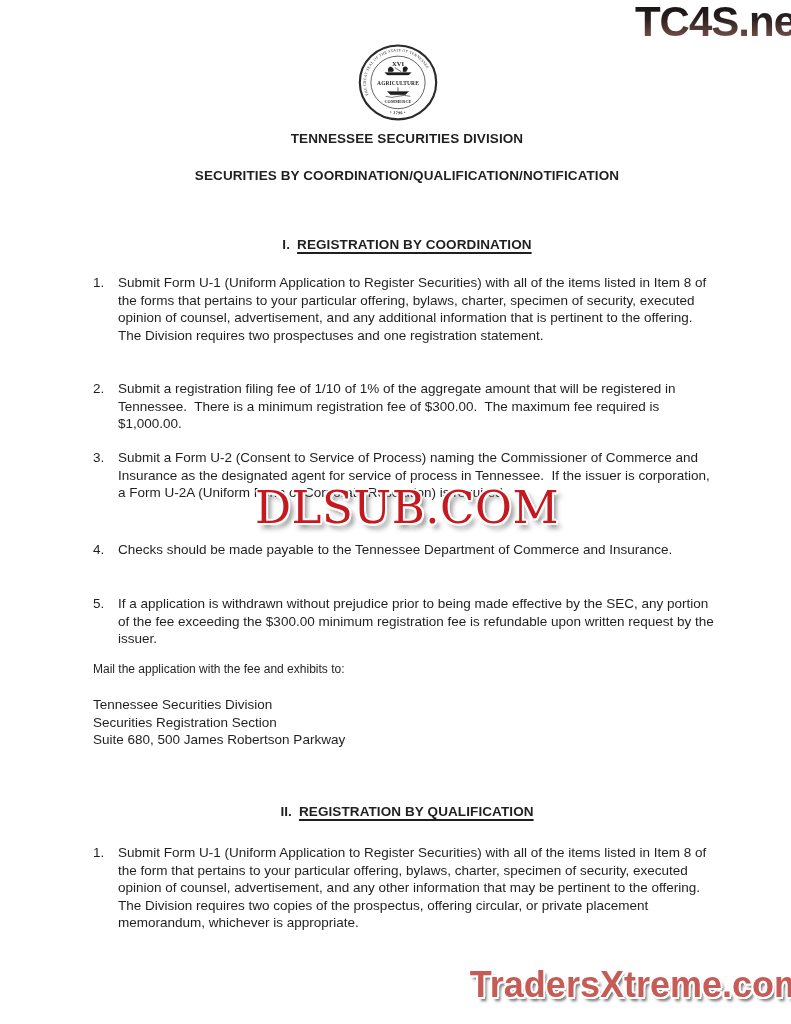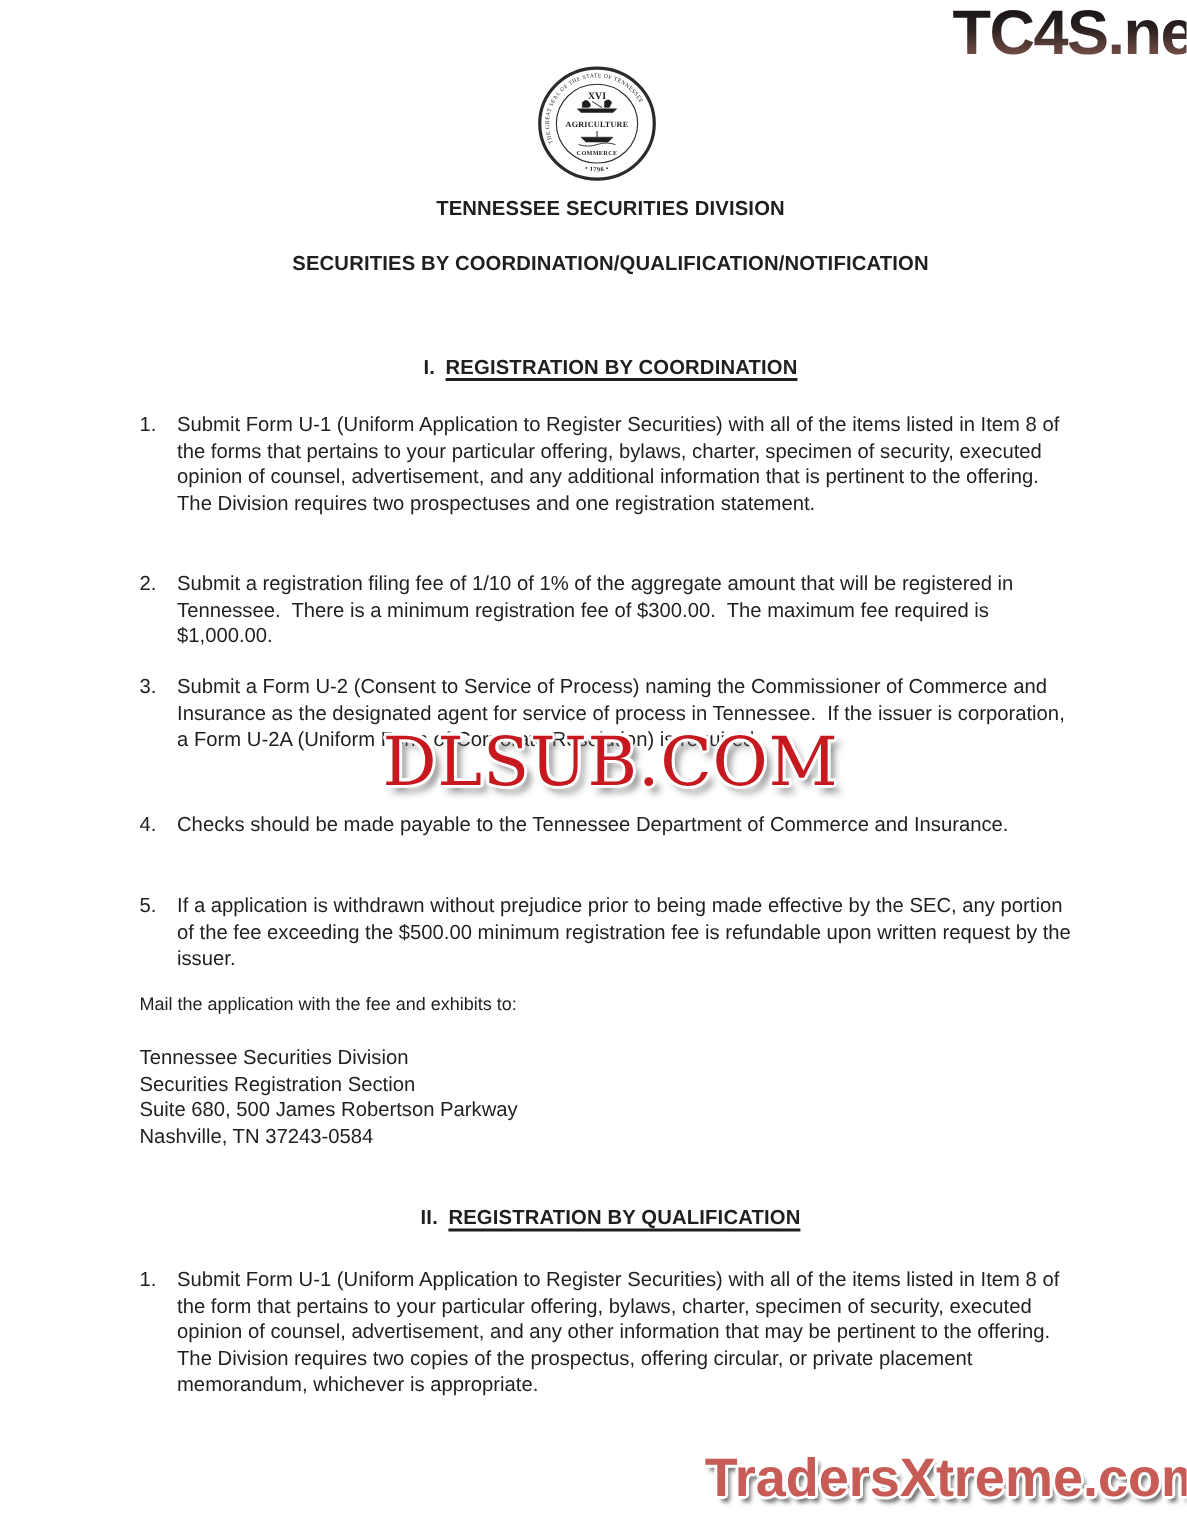--- a/index.html
+++ b/index.html
@@ -131,30 +131,29 @@
   <div class="list-item" id="s1-item3">
     <div class="list-num">3.</div>
     <div class="list-text">Submit a Form U-2 (Consent to Service of Process) naming the Commissioner of Commerce and Insurance as the designated agent for service of process in Tennessee.  If the issuer is corporation, a Form U-2A (Uniform Form of Corporate Resolution) is required.</div>
   </div>
   <div class="list-item" id="s1-item4">
     <div class="list-num">4.</div>
     <div class="list-text">Checks should be made payable to the Tennessee Department of Commerce and Insurance.</div>
   </div>
   <div class="list-item" id="s1-item5">
     <div class="list-num">5.</div>
-    <div class="list-text">If a application is withdrawn without prejudice prior to being made effective by the SEC, any portion of the fee exceeding the $500.00 minimum registration fee is refundable upon written request by the issuer.</div>
+    <div class="list-text">If a application is withdrawn without prejudice prior to being made effective by the SEC, any portion of the fee exceeding the $300.00 minimum registration fee is refundable upon written request by the issuer.</div>
   </div>
 
   <div class="mail-intro">Mail the application with the fee and exhibits to:</div>
 
   <div class="address">
     <div>Tennessee Securities Division</div>
     <div>Securities Registration Section</div>
     <div>Suite 680, 500 James Robertson Parkway</div>
-    <div>Nashville, TN 37243-0584</div>
   </div>
 
   <div class="sec-heading" id="sec2-heading">
     <span class="sec-num">II.</span><span class="underlined">REGISTRATION BY QUALIFICATION</span>
   </div>
 
   <div class="list-item" id="s2-item1">
     <div class="list-num">1.</div>
     <div class="list-text">Submit Form U-1 (Uniform Application to Register Securities) with all of the items listed in Item 8 of the form that pertains to your particular offering, bylaws, charter, specimen of security, executed opinion of counsel, advertisement, and any other information that may be pertinent to the offering.  The Division requires two copies of the prospectus, offering circular, or private placement memorandum, whichever is appropriate.</div>
   </div>

